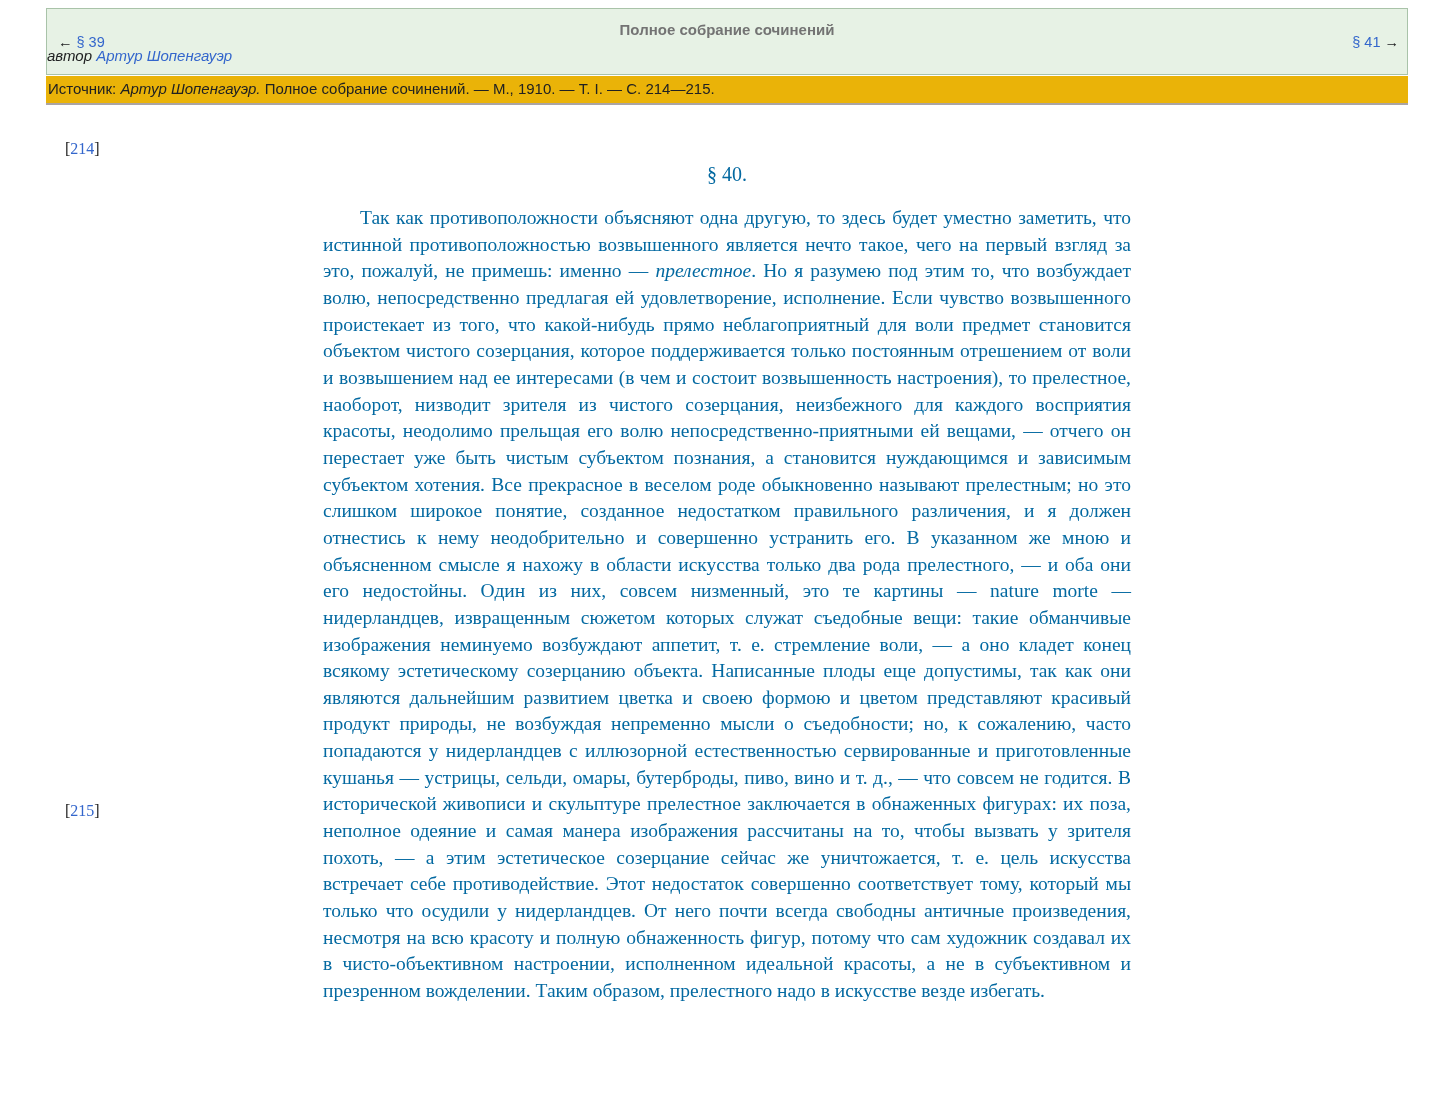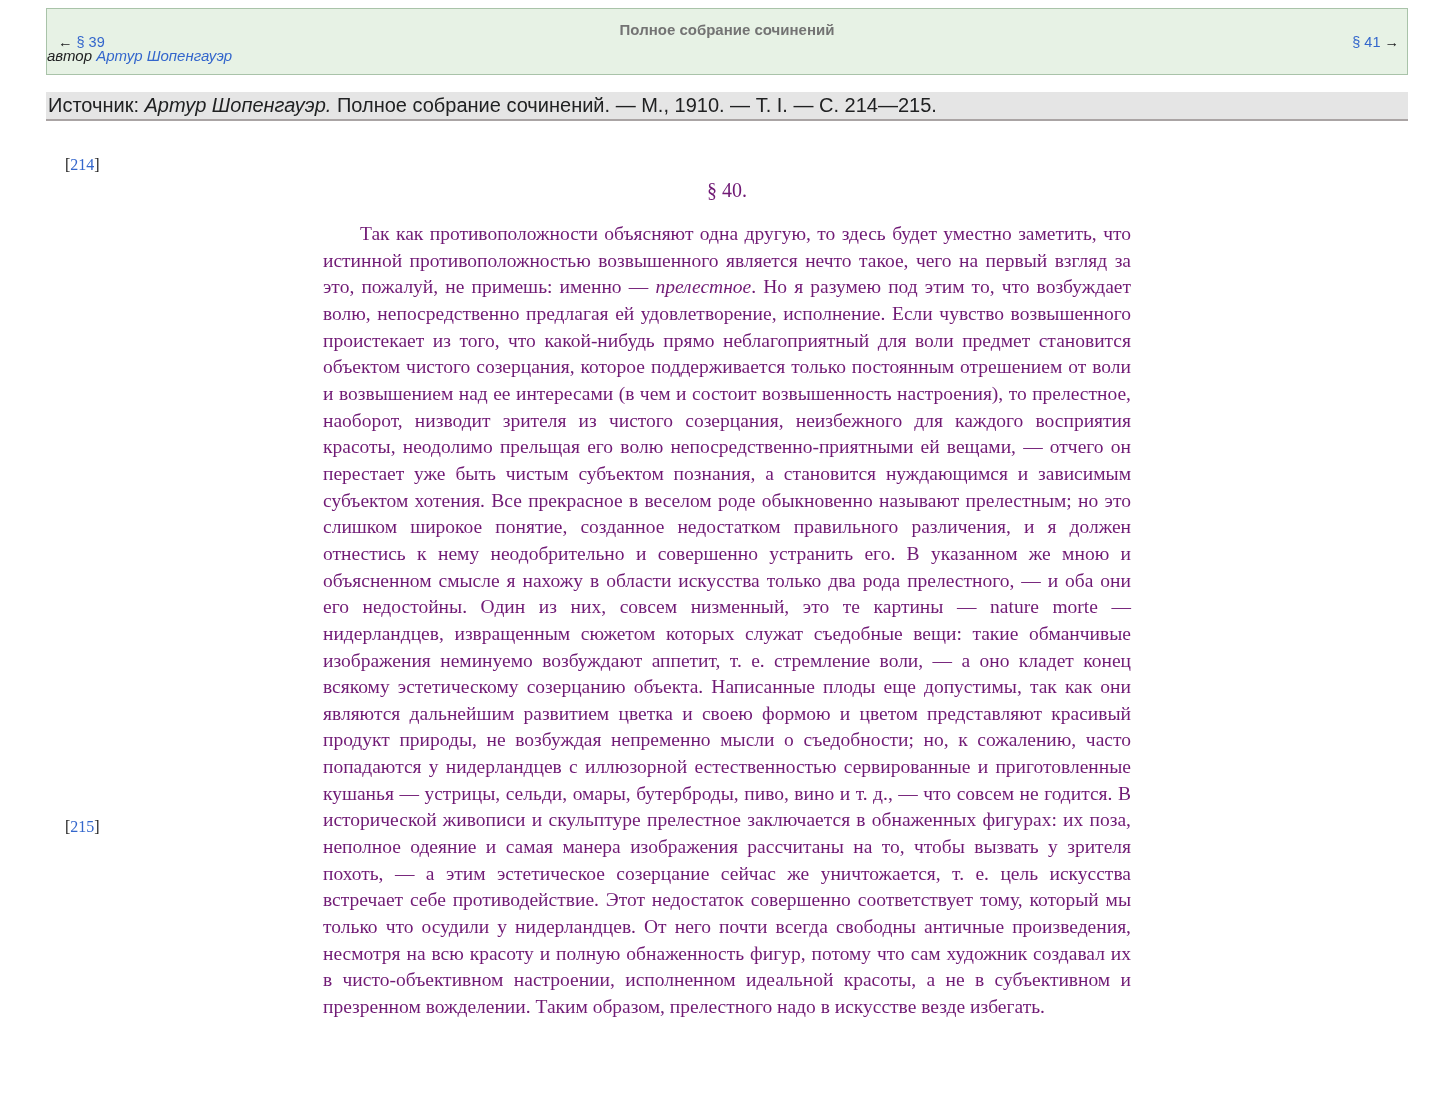--- a/index.html
+++ b/index.html
@@ -53,26 +53,26 @@
     white-space: nowrap;
   }
   .nav-left { left: 11px; }
   .nav-right { right: 8px; }
   .arrow { color: #202122; }
 
   
   .source-row {
     box-sizing: border-box;
     width: 100%;
-    background: #e5e5e5;
+    background: #eab308;
     border-bottom: 2px solid #aaa4a4;
     padding: 4px 8px 5px 2px;
-    font-size: 20px;
+    font-size: 15px;
     line-height: 18px;
-    margin-top: 17px;
+    margin-top: 1px;
   }
 
   
   .main {
     position: relative;
     padding-top: 18px;
   }
   .page-marker {
     position: absolute;
     left: 19px;
@@ -80,21 +80,21 @@
     font-size: 16px;
     color: #222;
   }
   .page-marker.m214 { top: 35px; }
   .page-marker.m215 { top: 697px; }
 
   .text-column {
     width: 808px;
     margin: 0 auto;
     font-family: "Liberation Serif", serif;
-    color: #701a75;
+    color: #0369a1;
   }
   .section-heading {
     margin-top: 39px;
     text-align: center;
     font-size: 20px;
     line-height: 24px;
   }
   .body-paragraph {
     margin: 19px 0 12px 0;
     font-size: 19.5px;

